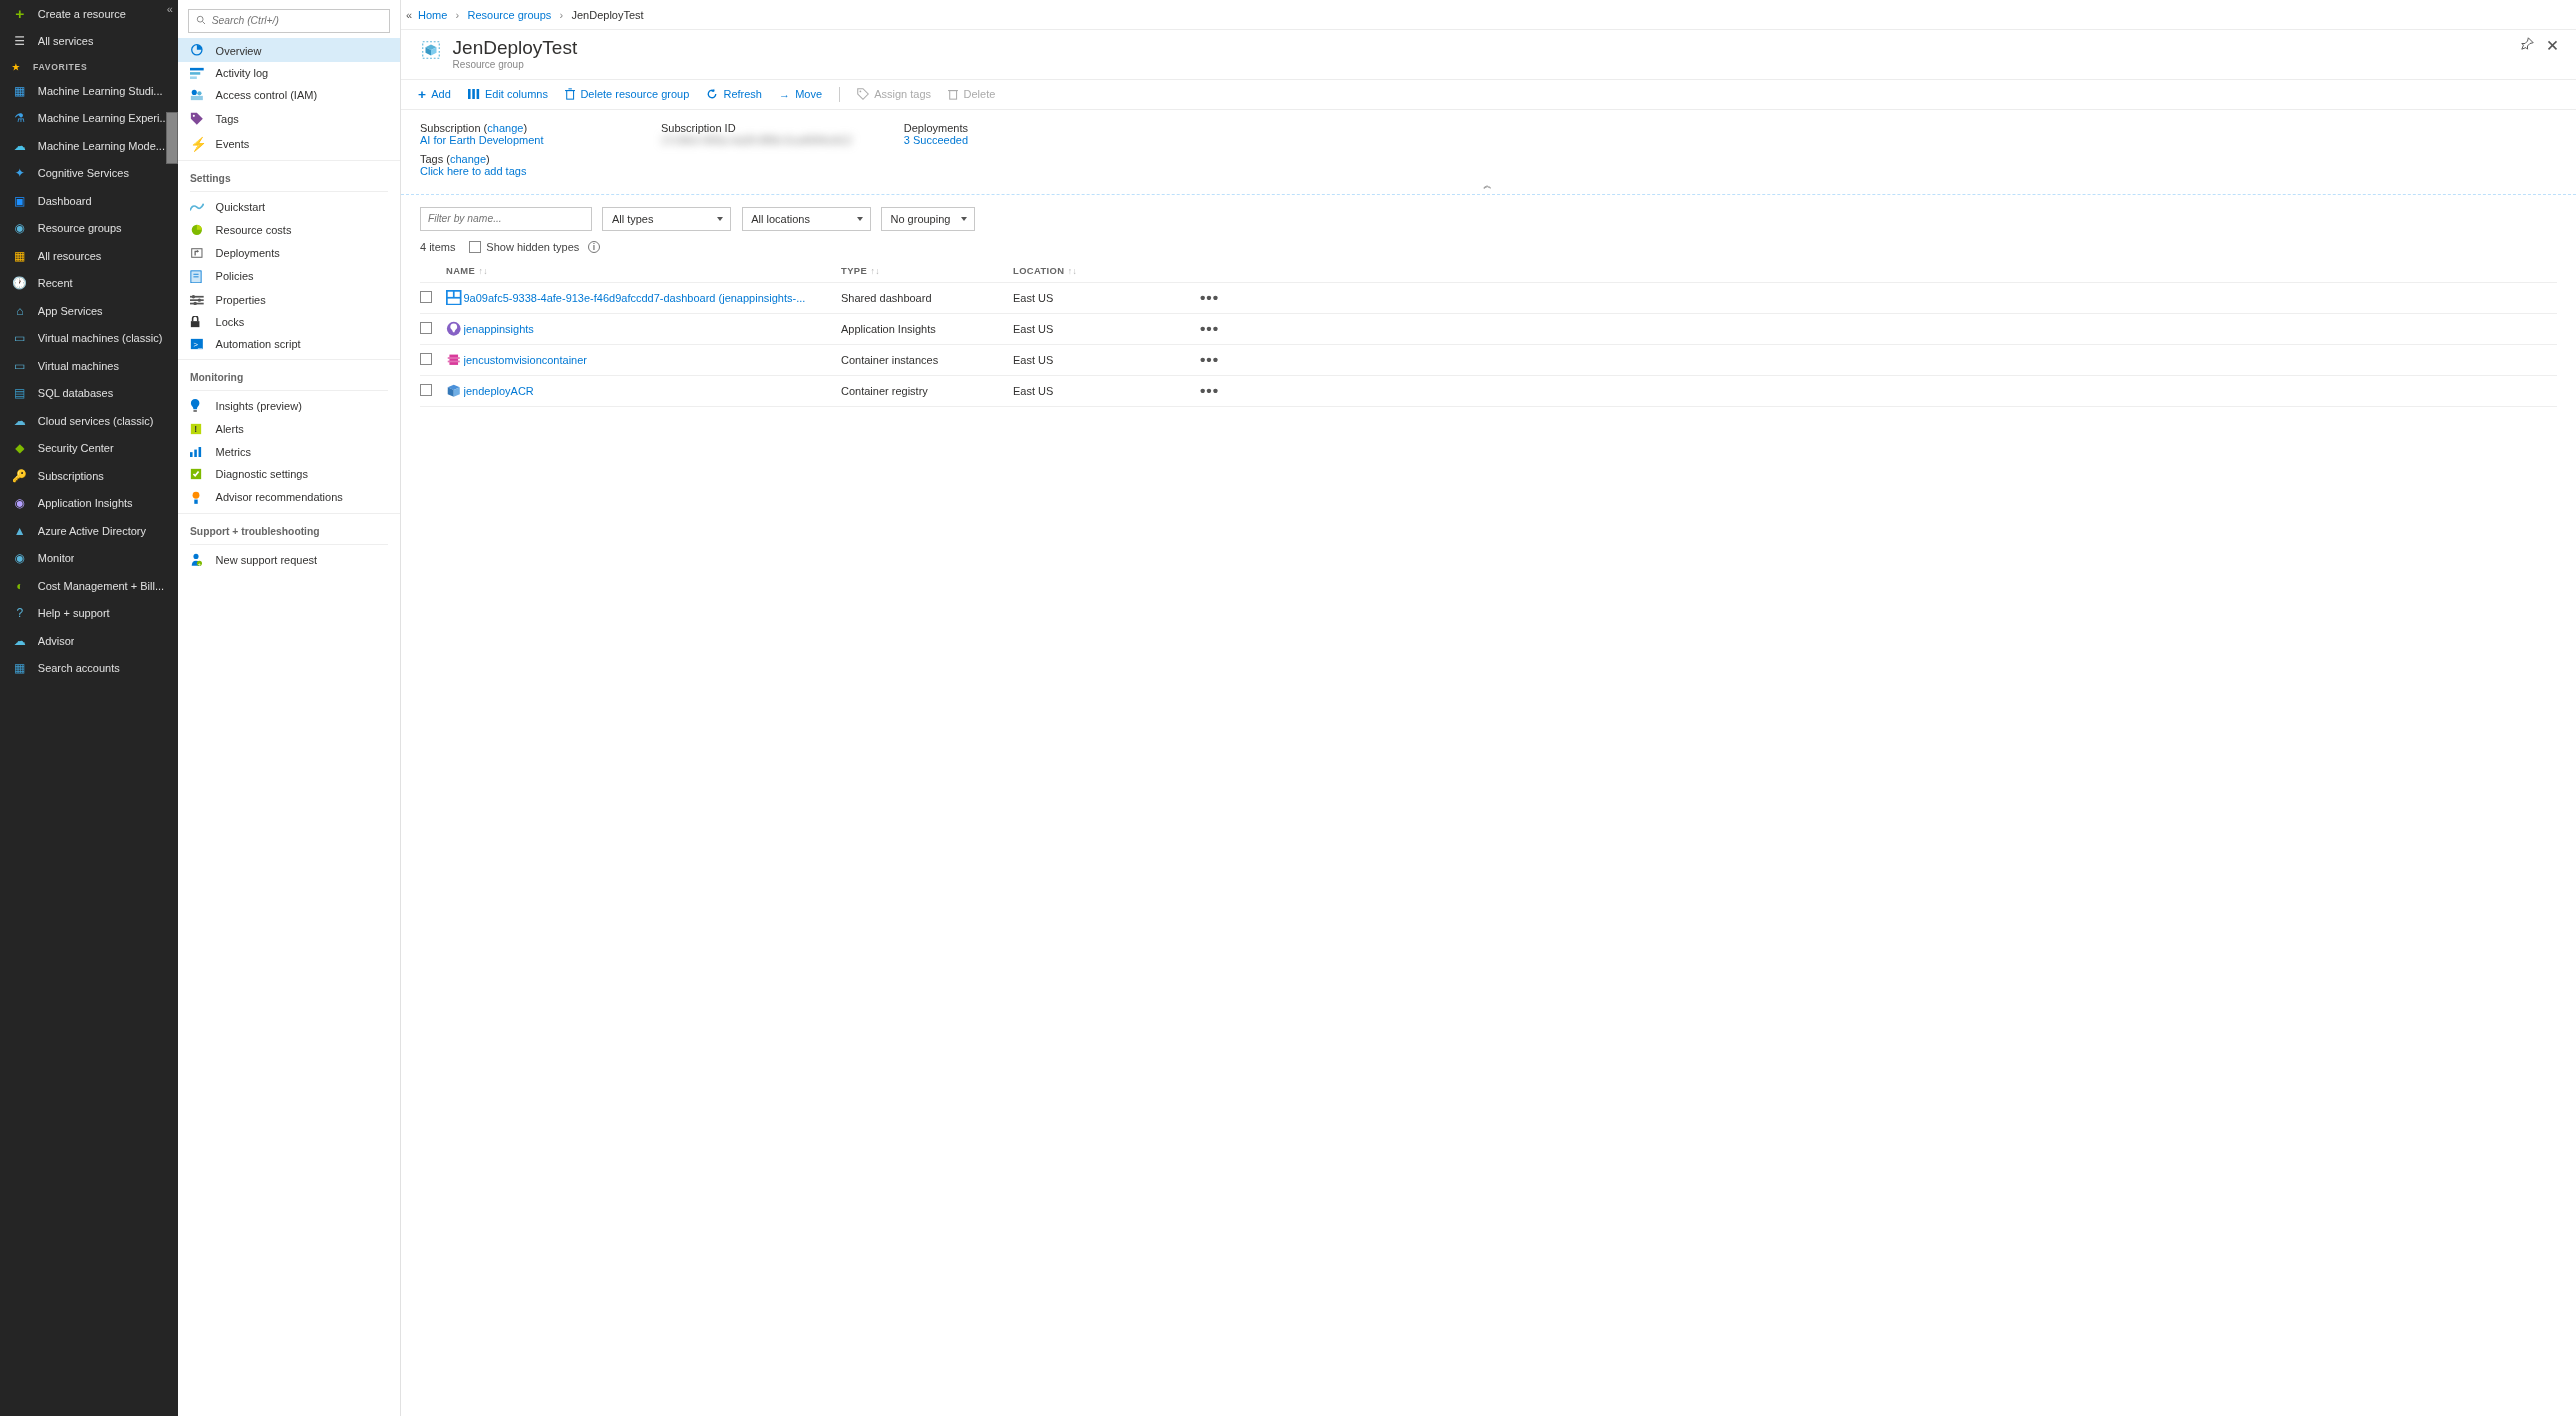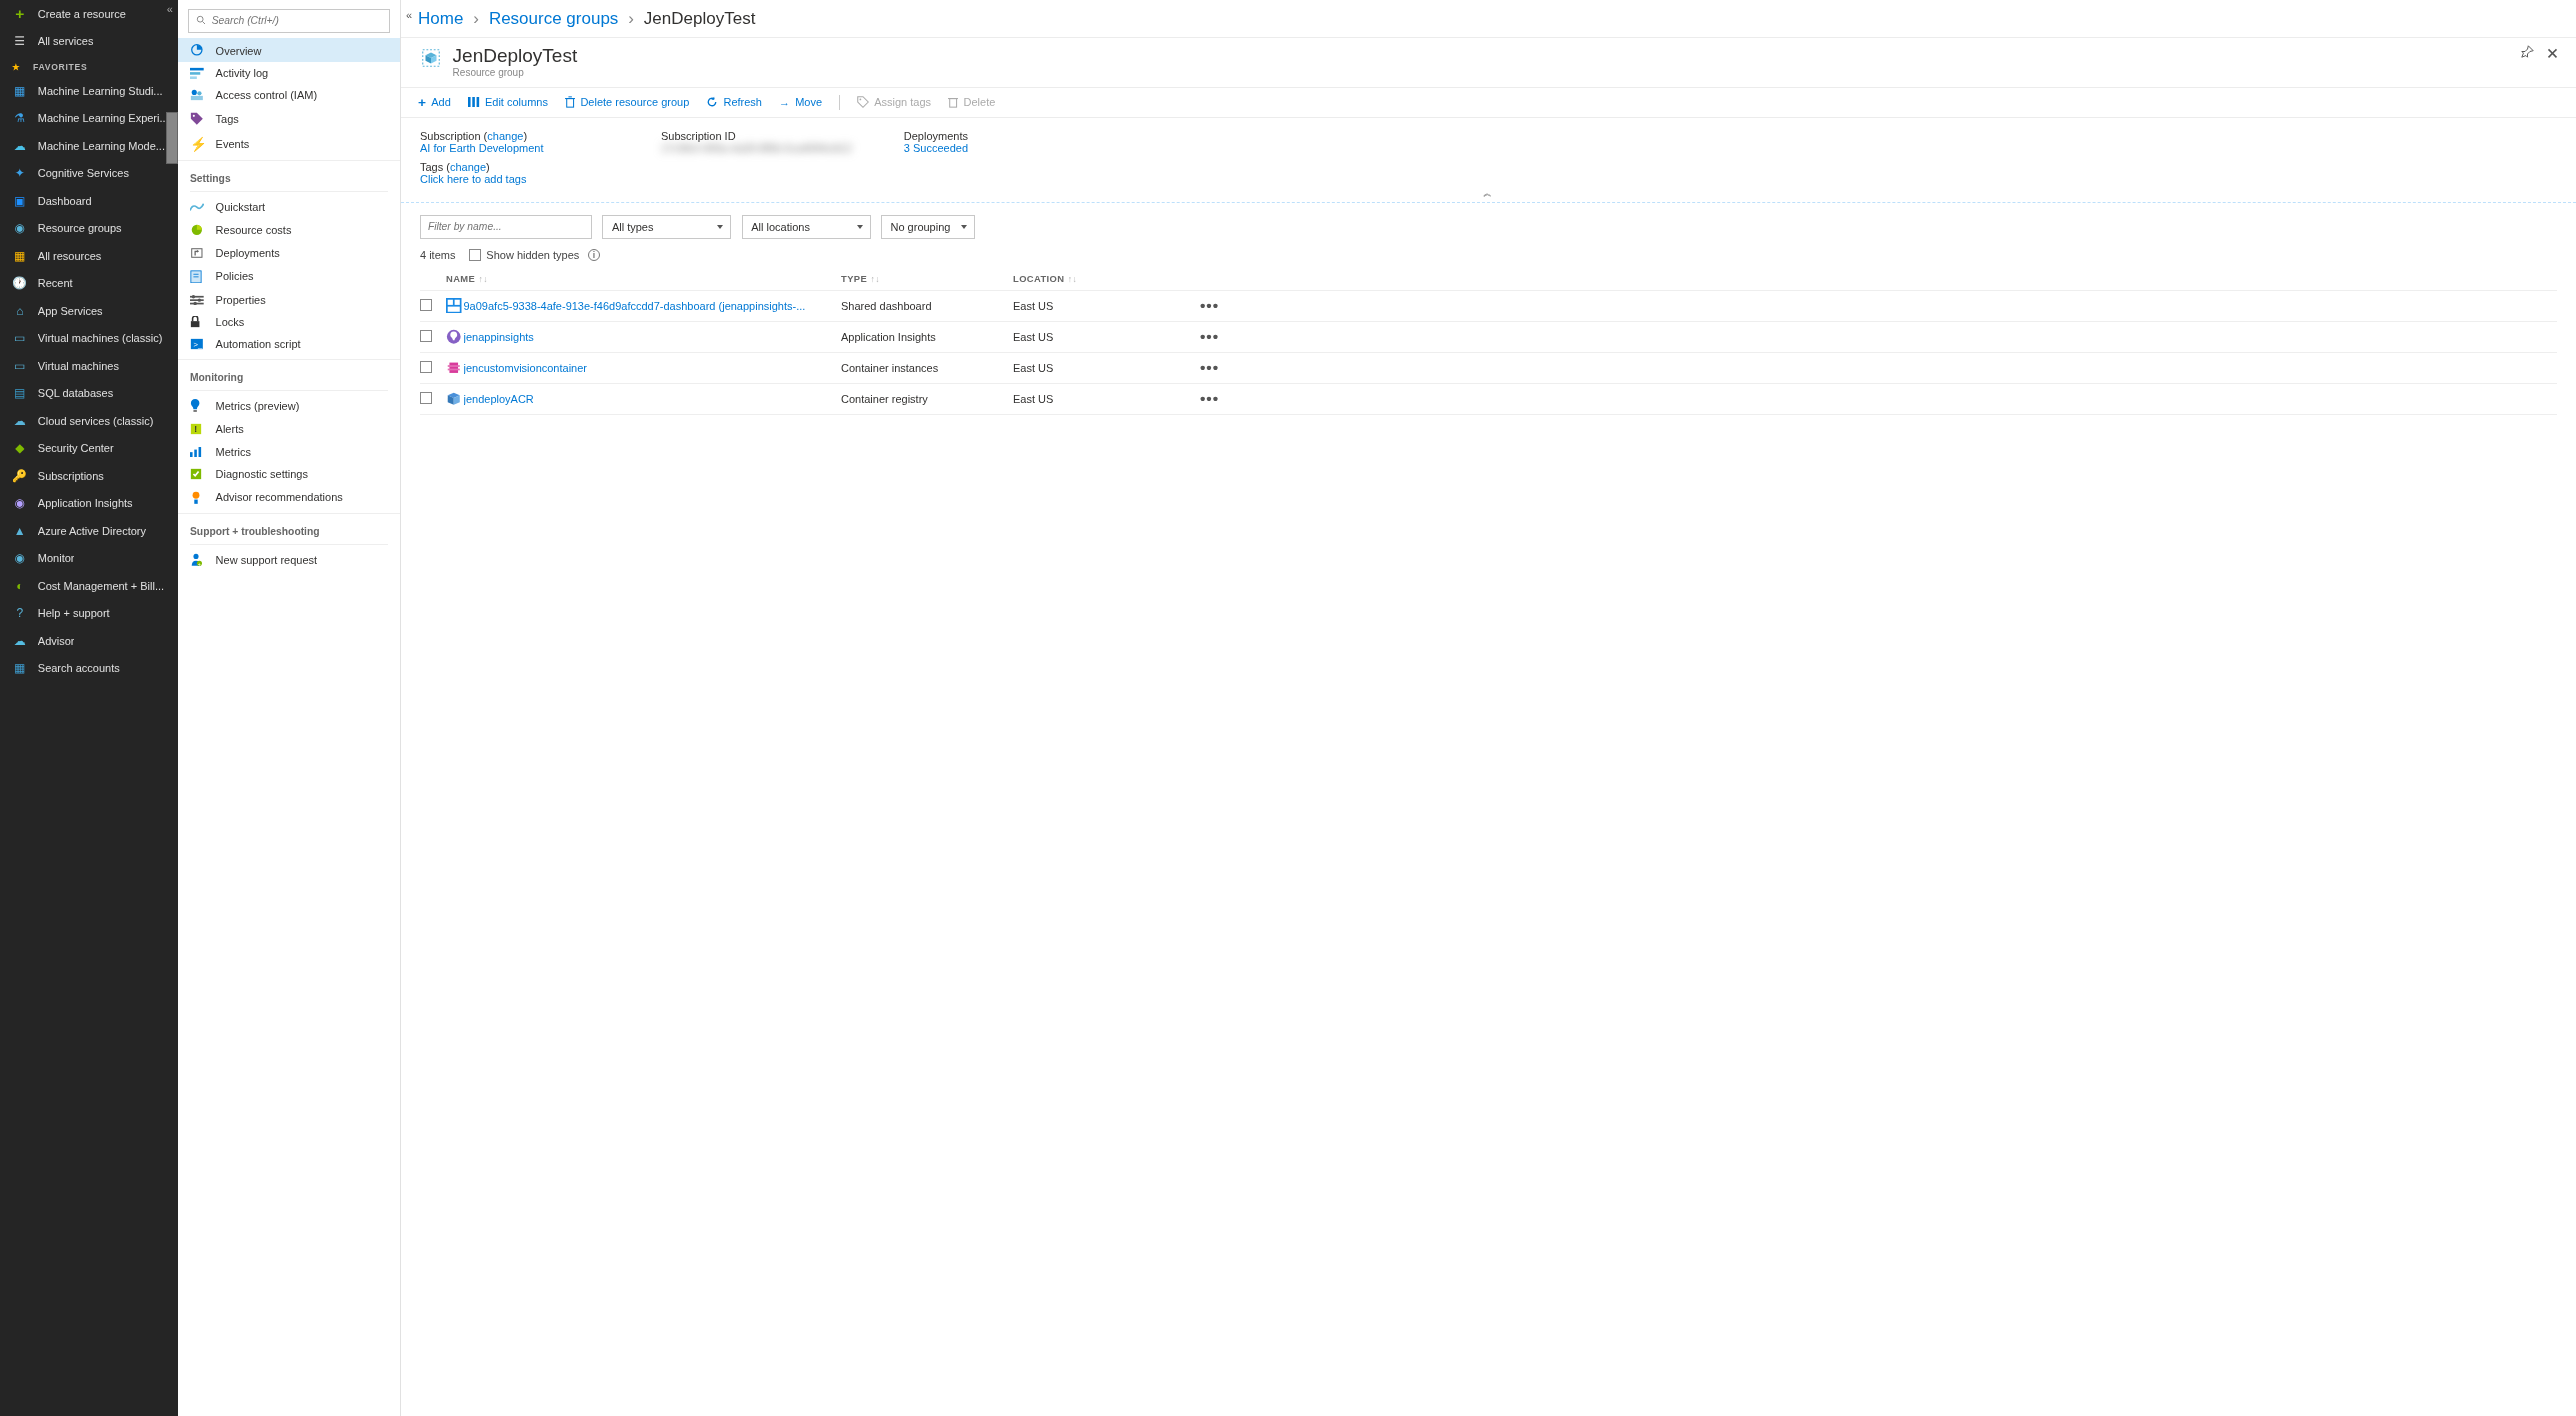--- a/index.html
+++ b/index.html
@@ -67,21 +67,21 @@
 .blade-item .bi-icon { width:17px; margin-right:8.6px; font-size:12px; display:inline-flex;}
 .blade-section {
   padding: 12px 12px 3.4px 12px; font-size:10.3px; color:#666; font-weight:600;
   border-top:0.9px solid #eee; margin-top:3.4px;
 }
 .blade-divider { border-top:0.9px solid #eee; margin:3.4px 12px; }
 
 
 .main { flex:1; display:flex; flex-direction:column; overflow:hidden; }
 .crumbs {
-  padding: 8.6px 17px; border-bottom:0.9px solid #ececec; font-size:17px;
+  padding: 8.6px 17px; border-bottom:0.9px solid #ececec; font-size:11px;
 }
 .crumbs a { color:#0078d4; text-decoration:none; cursor:pointer;}
 .crumbs .sep { color:#888; margin:0 5.2px; }
 .title-row {
   display:flex; align-items:flex-start; padding:6.9px 17px 8.6px 17px;
   border-bottom:0.9px solid #ececec;
 }
 .title-icon {
   width:26px; height:26px; margin-right:8.6px; color:#0078d4;
   display:inline-flex; align-items:center; justify-content:center; font-size:19px;
@@ -399,21 +399,21 @@
         </div>
         <div class="blade-section">Monitoring</div>
         <div class="blade-divider"></div>
         <div class="blade-item">
           <span class="bi-icon">
             <svg width="10.3" height="13.7" viewBox="0 0 12 16">
               <path d="M6 0 C9 0 11 2 11 5 C11 8 8 9 8 12 L4 12 C4 9 1 8 1 5 C1 2 3 0 6 0 Z" fill="#0078d4"></path>
               <rect x="4" y="13" width="4" height="2" fill="#666"></rect>
             </svg>
           </span>
-      <span>Metrics (preview)</span>
+      <span>Insights (preview)</span>
         </div>
         <div class="blade-item">
           <span class="bi-icon">
             <svg width="12" height="12" viewBox="0 0 14 14" style="font-size:14px">
               <rect x="1" y="1" width="12" height="12" fill="#bad80a"></rect>
               <text x="5" y="11" fill="#333" font-size="10" font-weight="bold">!</text>
             </svg>
           </span>
       <span>Alerts</span>
         </div>

